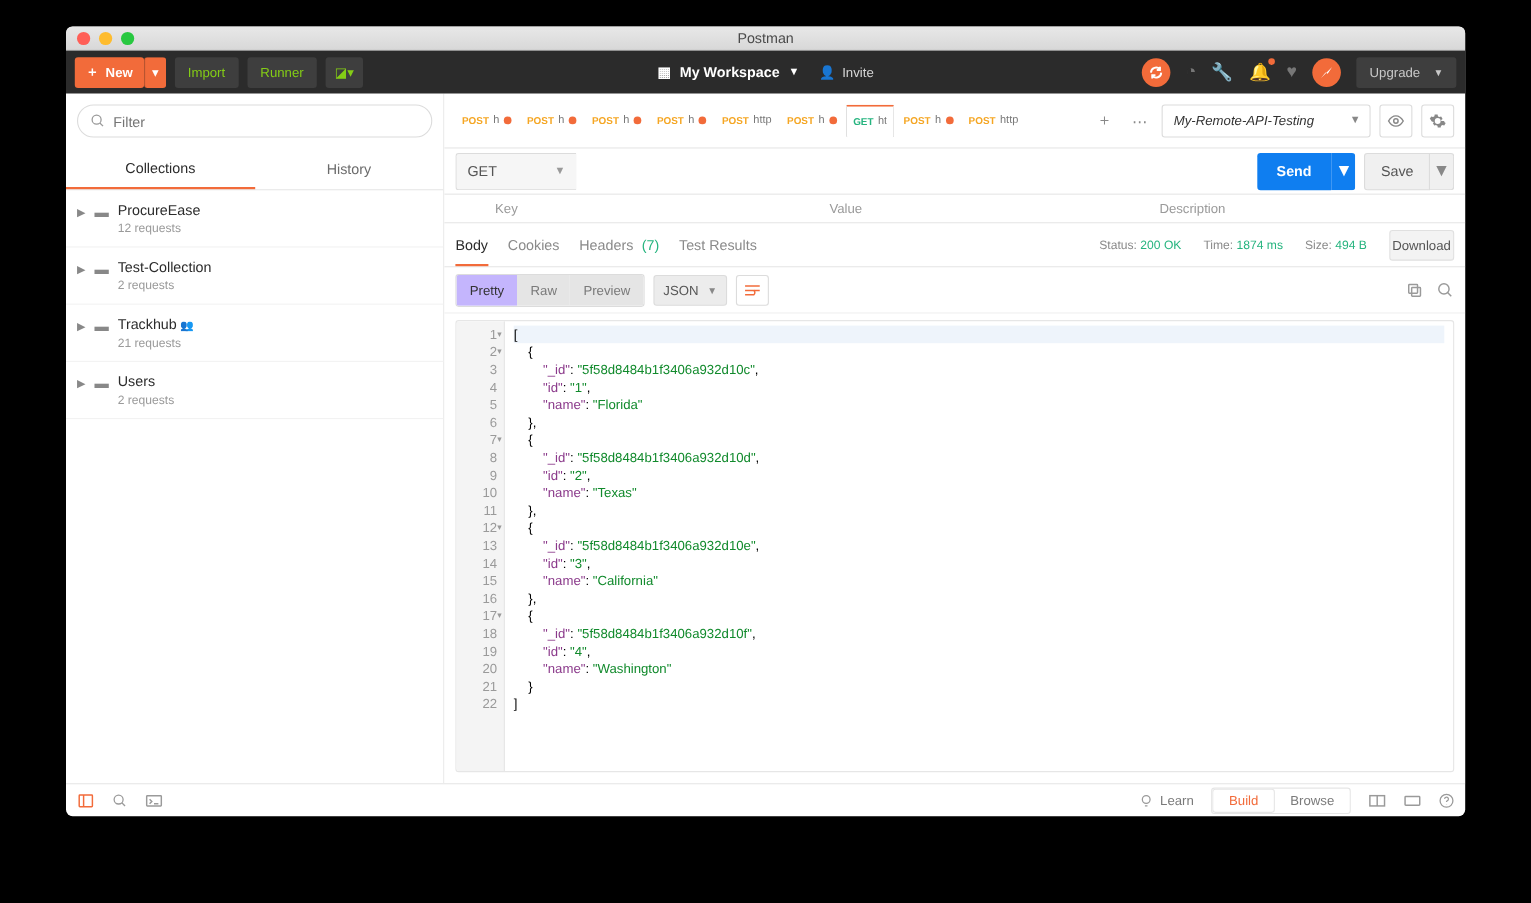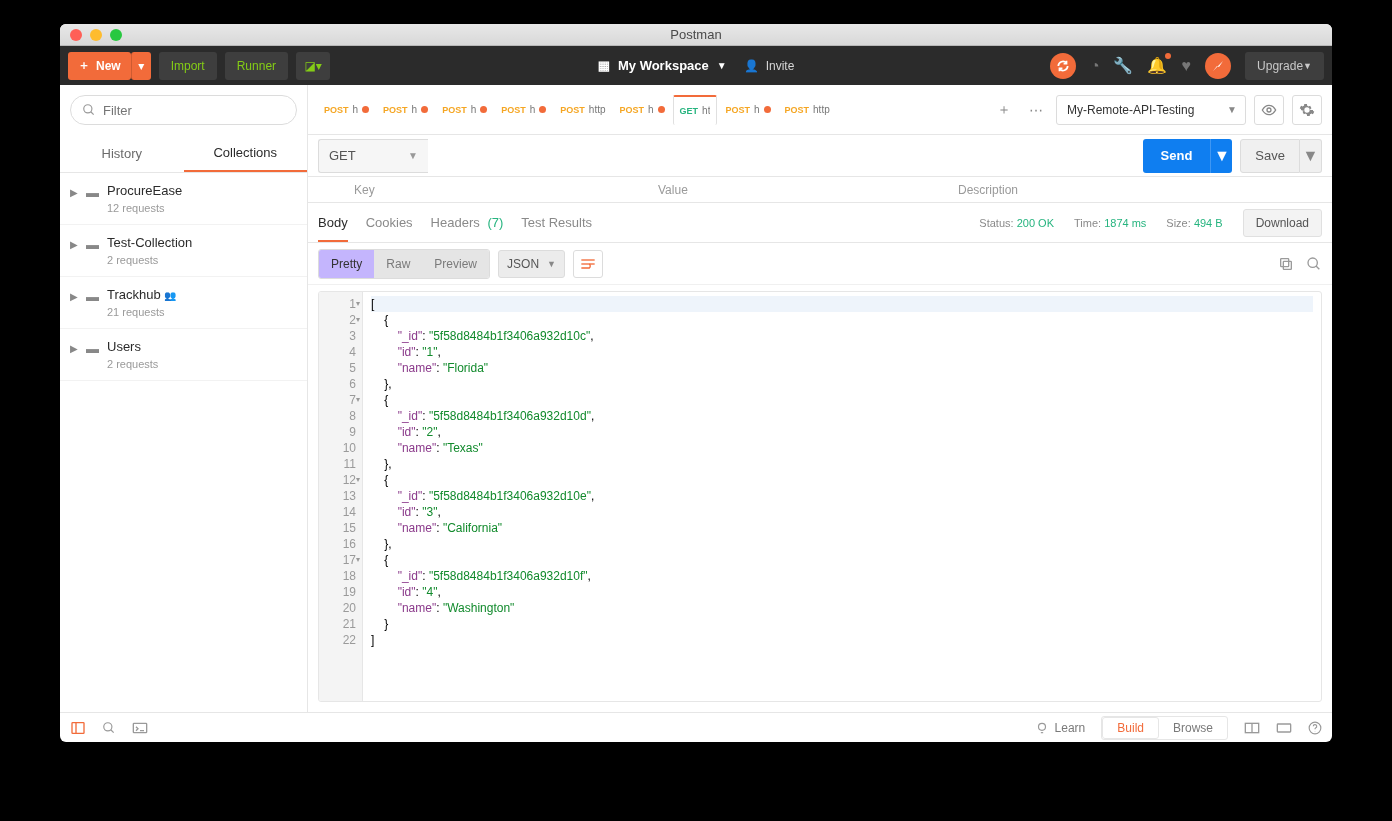--- a/index.html
+++ b/index.html
@@ -13,23 +13,23 @@
 .topbar { height: 39px; background: #2b2b2b; display: flex; align-items: center; padding: 0 8px; gap: 8px; }
 .btn { display: inline-flex; align-items: center; justify-content: center; height: 28px; border-radius: 3px; font-size: 12px; cursor: pointer; border: none; }
 .btn-new { background: #f26b3a; color: #fff; padding: 0 10px; gap: 6px; font-weight: 600; }
 .btn-caret { background: #f26b3a; color: #fff; width: 20px; border-left: 1px solid rgba(0,0,0,.15); }
 .btn-dark { background: #3e3e3e; color: #84cc16; padding: 0 12px; }
 .center-group { position: absolute; left: 50%; transform: translateX(-50%); display: flex; align-items: center; gap: 18px; }
 .ws { color: #fff; font-size: 13px; font-weight: 600; display: flex; align-items: center; gap: 8px; }
 .invite { color: #d6d6d6; font-size: 12px; display: flex; align-items: center; gap: 6px; }
 .right-icons { margin-left: auto; display: flex; align-items: center; gap: 14px; }
 .circ-icon { width: 26px; height: 26px; border-radius: 50%; display: flex; align-items: center; justify-content: center; }
-.upgrade { background: #3e3e3e; color: #c8c8c8; padding: 0 12px; height: 28px; border-radius: 3px; display: flex; align-items: center; gap: 0; font-size: 12px; }
+.upgrade { background: #3e3e3e; color: #c8c8c8; padding: 0 12px; height: 28px; border-radius: 3px; display: flex; align-items: center; gap: 12px; font-size: 12px; }
 .content { flex: 1; display: flex; min-height: 0; }
-.sidebar { width: 248px; border-right: 1px solid #e6e6e6; display: flex; flex-direction: column; background: #fff; }
+.sidebar { width: 344px; border-right: 1px solid #e6e6e6; display: flex; flex-direction: column; background: #fff; }
 .filter-box { padding: 10px; }
 .filter { width: 100%; height: 30px; border: 1px solid #dcdcdc; border-radius: 15px; padding: 0 12px 0 32px; font-size: 13px; color: #333; background: #fff; }
 .filter-wrap { position: relative; }
 .filter-wrap .sicon { position: absolute; left: 12px; top: 8px; color: #9a9a9a; }
 .side-tabs { display: flex; height: 38px; border-bottom: 1px solid #e6e6e6; }
 .side-tab { flex: 1; display: flex; align-items: center; justify-content: center; font-size: 13px; color: #6b6b6b; cursor: pointer; }
 .side-tab.active { color: #2b2b2b; font-weight: 500; border-bottom: 2px solid #f26b3a; }
 .trash-row { height: 36px; display: flex; align-items: center; justify-content: space-between; padding: 0 14px; border-bottom: 1px solid #f0f0f0; font-size: 13px; color: #f26b3a; }
 .coll-item { padding: 10px 14px 10px 10px; border-bottom: 1px solid #f2f2f2; display: flex; align-items: flex-start; gap: 8px; cursor: pointer; }
 .coll-item .chev { color: #888; font-size: 10px; margin-top: 4px; width: 8px; }
@@ -40,40 +40,40 @@
 .maintop { height: 50px; border-bottom: 1px solid #e6e6e6; display: flex; align-items: center; padding: 0 10px; gap: 8px; }
 .req-tabs { display: flex; align-items: center; gap: 2px; flex: 1; min-width: 0; overflow: hidden; }
 .req-tab { height: 30px; padding: 0 6px; display: flex; align-items: center; gap: 4px; font-size: 10px; color: #888; border-radius: 2px; cursor: pointer; white-space: nowrap; max-width: 64px; overflow: hidden; }
 .req-tab .method { font-weight: 700; font-size: 9px; }
 .req-tab .method.post { color: #f5a623; }
 .req-tab .method.get { color: #26b47f; }
 .req-tab.active { background: #fff; border-top: 2px solid #f26b3a; border-left: 1px solid #e0e0e0; border-right: 1px solid #e0e0e0; }
 .dot { width: 7px; height: 7px; border-radius: 50%; background: #f26b3a; }
 .plus-tab, .more-tabs { width: 24px; height: 24px; display: flex; align-items: center; justify-content: center; color: #888; cursor: pointer; font-size: 14px; }
 .env-box { display: flex; align-items: center; gap: 8px; }
-.env-select { height: 30px; border: 1px solid #dcdcdc; border-radius: 3px; padding: 0 26px 0 10px; font-size: 12px; color: #333; background: #fff; position: relative; display: flex; align-items: center; min-width: 190px; }
+.env-select { height: 30px; border: 1px solid #dcdcdc; border-radius: 3px; padding: 0 26px 0 10px; font-size: 12px; color: #333; background: #fff; position: relative; display: flex; align-items: center; min-width: 190px; font-style: italic; }
 .sq-btn { width: 30px; height: 30px; border: 1px solid #dcdcdc; border-radius: 3px; display: flex; align-items: center; justify-content: center; color: #888; cursor: pointer; }
 .urlbar { height: 42px; display: flex; align-items: center; padding: 6px 10px; gap: 8px; border-bottom: 1px solid #e6e6e6; }
 .method-sel { width: 110px; height: 34px; border: 1px solid #dcdcdc; border-right: none; border-radius: 3px 0 0 3px; background: #f6f6f6; display: flex; align-items: center; padding: 0 10px; font-size: 13px; color: #555; justify-content: space-between; }
 .url-input { flex: 1; height: 34px; border: 1px solid #dcdcdc; border-radius: 0 3px 3px 0; padding: 0 10px; font-size: 13px; color: #333; }
 .send-btn { height: 34px; background: #0f7ef0; color: #fff; border-radius: 3px 0 0 3px; padding: 0 18px; font-size: 13px; font-weight: 600; border: none; cursor: pointer; }
 .send-caret { height: 34px; width: 22px; background: #0f7ef0; border-left: 1px solid rgba(255,255,255,.2); border-radius: 0 3px 3px 0; color: #fff; display: flex; align-items: center; justify-content: center; cursor: pointer; }
 .save-btn { height: 34px; background: #f0f0f0; border: 1px solid #dcdcdc; border-radius: 3px 0 0 3px; padding: 0 14px; font-size: 13px; color: #555; cursor: pointer; }
 .save-caret { height: 34px; width: 22px; background: #f0f0f0; border: 1px solid #dcdcdc; border-left: none; border-radius: 0 3px 3px 0; color: #888; display: flex; align-items: center; justify-content: center; cursor: pointer; }
 .params-head { height: 26px; display: flex; border-bottom: 1px solid #e6e6e6; font-size: 12px; color: #9a9a9a; }
 .params-head .c1 { width: 340px; padding-left: 46px; display: flex; align-items: center; }
 .params-head .c2 { width: 300px; padding-left: 10px; display: flex; align-items: center; }
 .params-head .c3 { flex: 1; padding-left: 10px; display: flex; align-items: center; }
 .resp-tabs { height: 40px; display: flex; align-items: center; padding: 0 10px; border-bottom: 1px solid #e6e6e6; gap: 18px; font-size: 13px; }
 .resp-tab { color: #8a8a8a; cursor: pointer; padding: 10px 0; }
 .resp-tab.active { color: #2b2b2b; border-bottom: 2px solid #f26b3a; margin-bottom: -1px; }
 .resp-tab .count { color: #26b47f; margin-left: 4px; }
 .status-info { margin-left: auto; display: flex; align-items: center; gap: 20px; font-size: 11px; color: #8a8a8a; }
 .status-info .ok { color: #26b47f; }
-.dl-btn { background: #f3f3f3; border: 1px solid #e0e0e0; border-radius: 3px; height: 28px; padding: 0 12px; font-size: 12px; color: #555; cursor: pointer; }
+.dl-btn { background: #f3f3f3; border: 1px solid #e0e0e0; border-radius: 3px; height: 28px; padding: 0 2px; font-size: 12px; color: #555; cursor: pointer; }
 .view-row { height: 42px; display: flex; align-items: center; padding: 0 10px; gap: 8px; border-bottom: 1px solid #f0f0f0; }
 .seg { display: flex; border: 1px solid #dcdcdc; border-radius: 3px; overflow: hidden; }
 .seg .s { height: 28px; padding: 0 12px; display: flex; align-items: center; font-size: 12px; color: #7a7a7a; background: #e5e5e5; cursor: pointer; }
 .seg .s.active { background: #c4b5fd; color: #333; }
 .fmt-sel { height: 28px; border: 1px solid #dcdcdc; border-radius: 3px; padding: 0 8px; display: flex; align-items: center; gap: 8px; font-size: 12px; color: #555; background: #ececec; }
 .wrap-btn { width: 30px; height: 28px; border: 1px solid #dcdcdc; border-radius: 3px; display: flex; align-items: center; justify-content: center; background: #fff; color: #f26b3a; cursor: pointer; }
 .code-area { flex: 1; overflow: auto; display: flex; font-family: Menlo, Consolas, monospace; font-size: 12px; border: 1px solid #e6e6e6; margin: 6px 10px 10px 10px; border-radius: 3px; }
 .gutter { background: #f4f4f4; color: #9a9a9a; text-align: right; padding: 4px 6px 4px 10px; user-select: none; border-right: 1px solid #e6e6e6; min-width: 44px; }
 .gutter .ln { height: 16px; line-height: 16px; position: relative; }
 .gutter .fold::after { content: "▾"; font-size: 8px; color: #9a9a9a; position: absolute; right: -4px; }
@@ -159,22 +159,22 @@
           <span class="sicon">
             <svg width="14" height="14" viewBox="0 0 24 24" fill="none" stroke="#9a9a9a" stroke-width="2">
                 <circle cx="10" cy="10" r="7"></circle>
                 <line x1="20" y1="20" x2="15" y2="15"></line>
               </svg>
           </span>
           <input class="filter" placeholder="Filter" style="">
         </div>
       </div>
       <div class="side-tabs">
+        <div class="side-tab active">Collections</div>
         <div class="side-tab">History</div>
-        <div class="side-tab active">Collections</div>
       </div>
       <div id="collections-list">
           <div class="coll-item">
             <span class="chev">▶</span>
     <span class="fico">▬</span>
     <div class="meta">
               <div class="name">ProcureEase</div>
     <div class="sub">12 requests</div>
             </div>
           </div>

